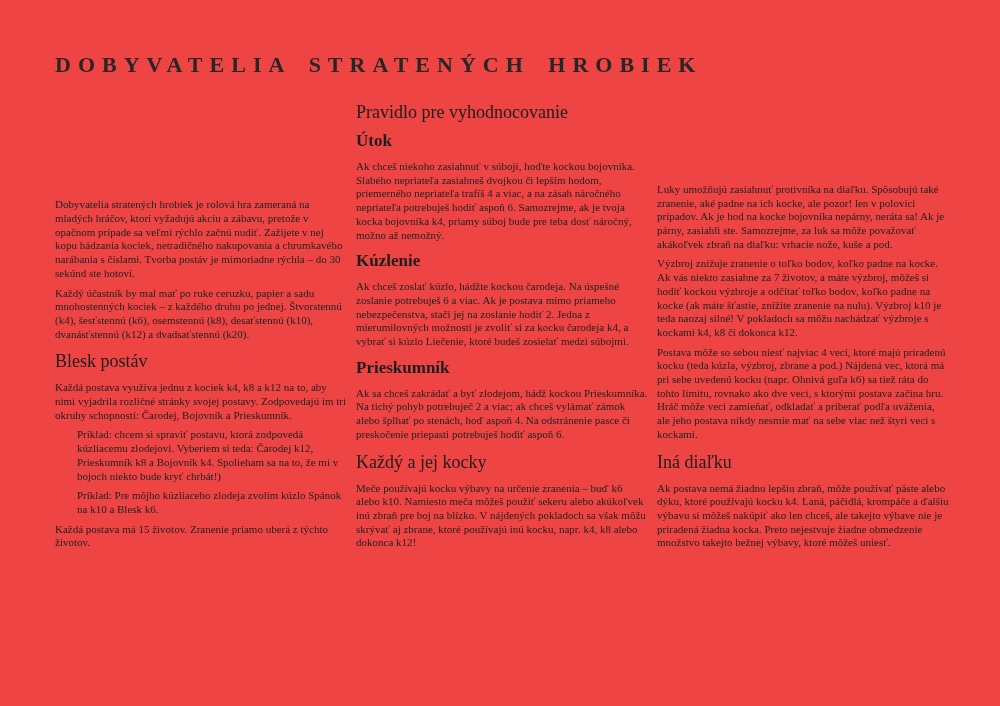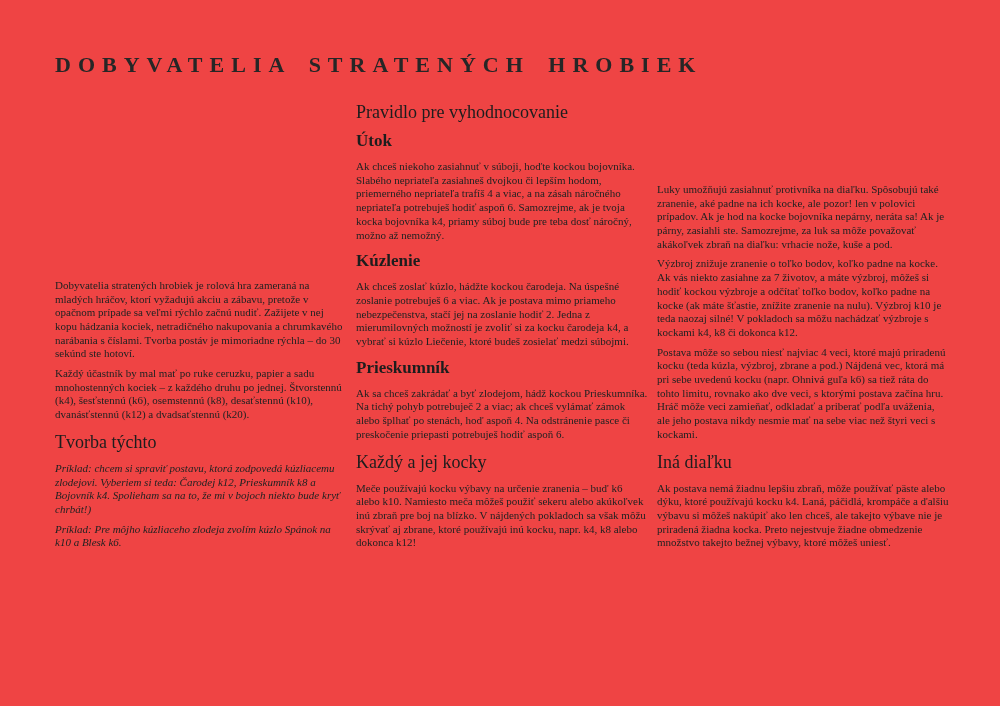--- a/index.html
+++ b/index.html
@@ -57,36 +57,38 @@
     margin-top: 0;
   }
   .column h3 {
     font-size: 17px;
     font-weight: 700;
     line-height: 14px;
     margin: 12px 0 12px 0;
     color: #1d1d1d;
   }
   .column p.example {
-    font-style: italic;
+    margin-left: 22px;
     margin-right: 4px;
   }
 </style>
 </head>
 <body>
 
 <div class="page">
   <h1 class="doc-title">DOBYVATELIA STRATENÝCH HROBIEK</h1>
   <div class="columns" id="columns">
       <div class="column">
         <p>Dobyvatelia stratených hrobiek je rolová hra zameraná na mladých hráčov, ktorí vyžadujú akciu a zábavu, pretože v opačnom prípade sa veľmi rýchlo začnú nudiť. Zažijete v nej kopu hádzania kociek, netradičného nakupovania a chrumkavého narábania s číslami. Tvorba postáv je mimoriadne rýchla – do 30 sekúnd ste hotoví.</p>
         <p>Každý účastník by mal mať po ruke ceruzku, papier a sadu mnohostenných kociek – z každého druhu po jednej. Štvorstennú (k4), šesťstennú (k6), osemstennú (k8), desaťstennú (k10), dvanásťstennú (k12) a dvadsaťstennú (k20).</p>
-        <h2>Tvorba týchto</h2>
+        <h2>Blesk postáv</h2>
+        <p>Každá postava využíva jednu z kociek k4, k8 a k12 na to, aby nimi vyjadrila rozličné stránky svojej postavy. Zodpovedajú im tri okruhy schopností: Čarodej, Bojovník a Prieskumník.</p>
         <p class="example">Príklad: chcem si spraviť postavu, ktorá zodpovedá kúzliacemu zlodejovi. Vyberiem si teda: Čarodej k12, Prieskumník k8 a Bojovník k4. Spolieham sa na to, že mi v bojoch niekto bude kryť chrbát!)</p>
         <p class="example">Príklad: Pre môjho kúzliaceho zlodeja zvolím kúzlo Spánok na k10 a Blesk k6.</p>
+        <p>Každá postava má 15 životov. Zranenie priamo uberá z týchto životov.</p>
       </div>
       <div class="column">
         <h2>Pravidlo pre vyhodnocovanie</h2>
         <h3>Útok</h3>
         <p>Ak chceš niekoho zasiahnuť v súboji, hoďte kockou bojovníka. Slabého nepriateľa zasiahneš dvojkou či lepším hodom, priemerného nepriateľa trafíš 4 a viac, a na zásah náročného nepriateľa potrebuješ hodiť aspoň 6. Samozrejme, ak je tvoja kocka bojovníka k4, priamy súboj bude pre teba dosť náročný, možno až nemožný.</p>
         <h3>Kúzlenie</h3>
         <p>Ak chceš zoslať kúzlo, hádžte kockou čarodeja. Na úspešné zoslanie potrebuješ 6 a viac. Ak je postava mimo priameho nebezpečenstva, stačí jej na zoslanie hodiť 2. Jedna z mierumilovných možností je zvoliť si za kocku čarodeja k4, a vybrať si kúzlo Liečenie, ktoré budeš zosielať medzi súbojmi.</p>
         <h3>Prieskumník</h3>
         <p>Ak sa chceš zakrádať a byť zlodejom, hádž kockou Prieskumníka. Na tichý pohyb potrebuječ 2 a viac; ak chceš vylámať zámok alebo šplhať po stenách, hoď aspoň 4. Na odstránenie pasce či preskočenie priepasti potrebuješ hodiť aspoň 6.</p>
         <h2>Každý a jej kocky</h2>

